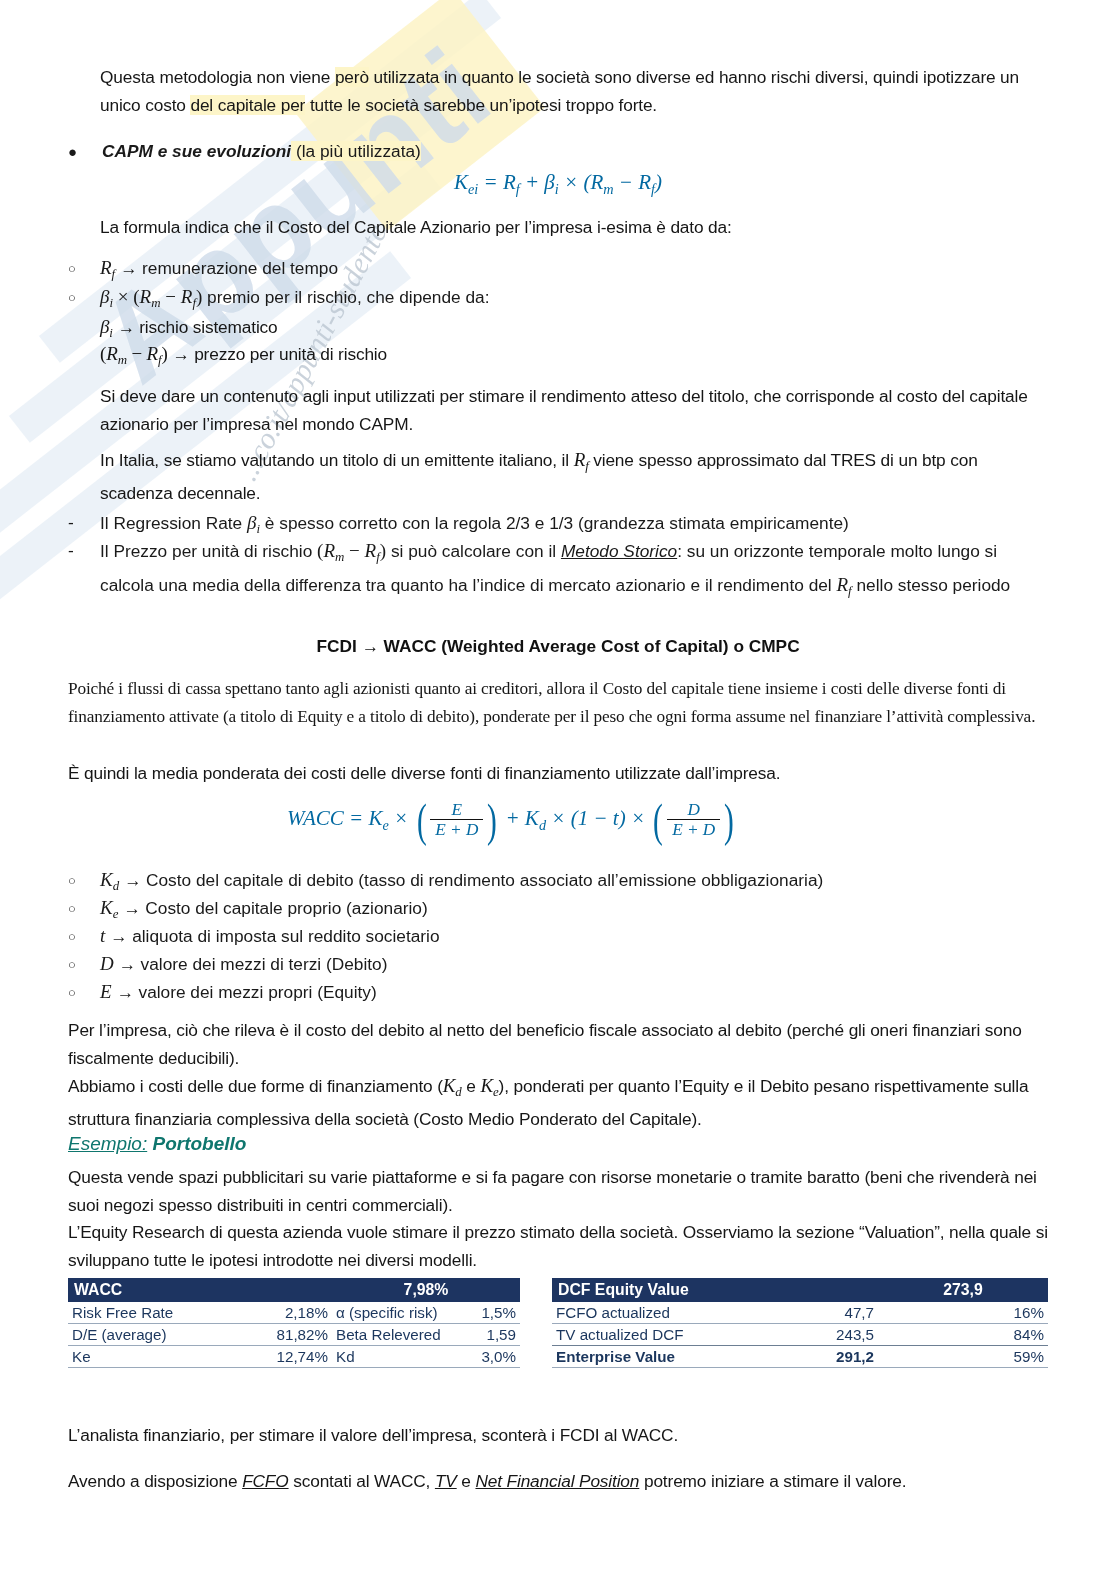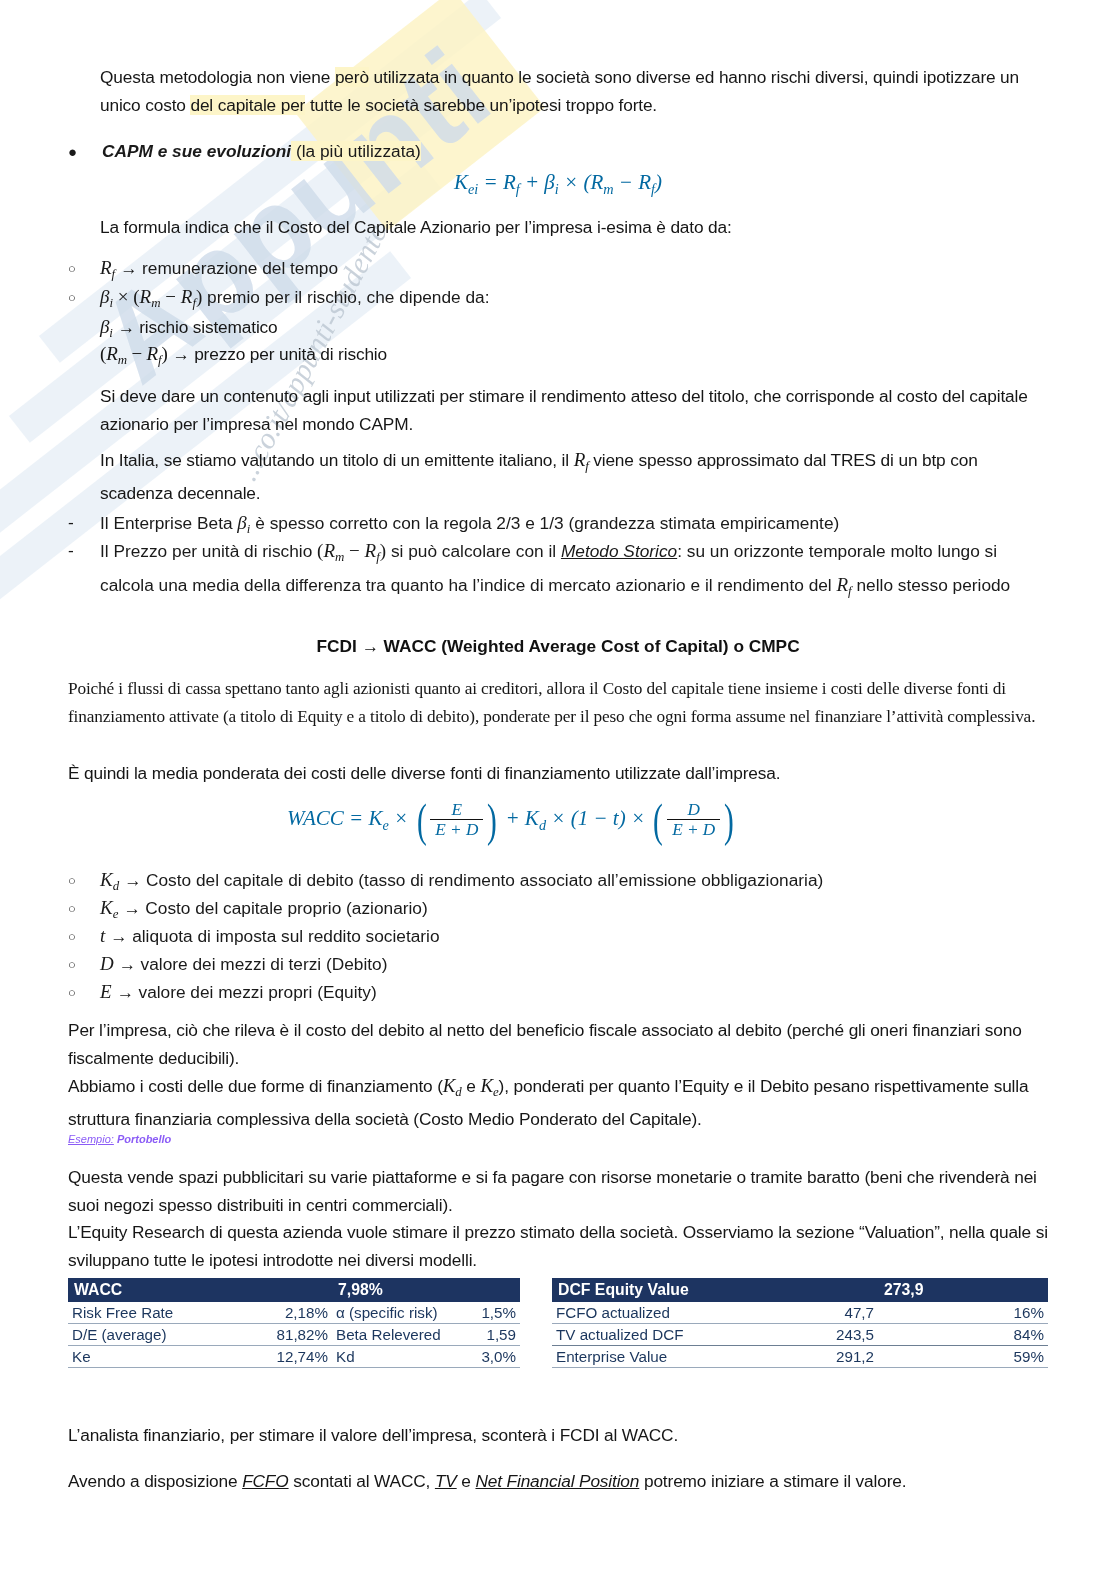--- a/index.html
+++ b/index.html
@@ -158,22 +158,22 @@
     width: 1116px;
     left: 0;
     text-align: center;
     font-weight: bold;
     font-size: 17.3px;
     color: #111;
   }
 
   .sect-title {
     position: absolute;
-    font-size: 11px;
-    color: #8b5cf6;
+    font-size: 19px;
+    color: #0f766e;
   }
   .sect-title .it-u {
     font-style: italic;
     text-decoration: underline;
   }
   .sect-title .bd {
     font-weight: bold;
     font-style: italic;
   }
   .iu { font-style: italic; text-decoration: underline; }
@@ -188,25 +188,25 @@
     font-family: "Liberation Sans", sans-serif;
   }
   .xtable td { padding: 2px 4px; white-space: nowrap; }
   .xtable tr.hdr td {
     background: #1d3461;
     color: #ffffff;
     font-weight: bold;
     font-size: 15.8px;
     padding: 3px 6px;
   }
-  .xtable tr.hdr td.r { text-align: left; }
+  .xtable tr.hdr td.r { text-align: center; }
   .num-r { text-align: right; }
   .rowline td { border-bottom: 1.3px solid #9aa9bb; }
   .rowline-dark td { border-bottom: 1.4px solid #6d7f93; }
-  .bold-row td { font-weight: normal; }
+  .bold-row td { font-weight: bold; }
   .lastline td { border-bottom: 1.3px solid #9aa9bb; }
 </style>
 </head>
 <body>
 
 <div id="watermark">
   <div class="wm-band" style="left:-40px; top:240px; width:560px; height:34px; transform:rotate(-38deg);"></div>
   <div class="wm-band" style="left:-70px; top:330px; width:560px; height:34px; transform:rotate(-38deg);"></div>
   <div class="wm-band" style="left:-100px; top:420px; width:560px; height:34px; transform:rotate(-38deg);"></div>
   <div class="wm-band" style="left:-10px; top:160px; width:560px; height:34px; transform:rotate(-38deg);"></div>
@@ -253,21 +253,21 @@
   </div>
 
   <div class="p body-ind" style="top:383px;">Si deve dare un contenuto agli input utilizzati per stimare il rendimento atteso del titolo, che corrisponde al costo del capitale azionario per l’impresa nel mondo CAPM.</div>
 
   <div class="p body-ind" style="top:438px;margin-top:8px;">
     <span>In Italia, se stiamo valutando un titolo di un emittente italiano, il </span><span class="math">R<span class="mathsub">f</span></span><span> viene spesso approssimato dal TRES di un btp con scadenza decennale.</span>
   </div>
 
   <div class="li-dash" style="left:68px; top:509px;">
     <span class="mk">-</span>
-    <span class="tx"><span>Il Enterprise Beta </span><span class="math">β<span class="mathsub">i</span></span><span> è spesso corretto con la regola 2/3 e 1/3 (grandezza stimata empiricamente)</span></span>
+    <span class="tx"><span>Il Regression Rate </span><span class="math">β<span class="mathsub">i</span></span><span> è spesso corretto con la regola 2/3 e 1/3 (grandezza stimata empiricamente)</span></span>
   </div>
 
   <div class="li-dash" style="left:68px; top:537px;">
     <span class="mk">-</span>
     <span class="tx"><span>Il Prezzo per unità di rischio </span><span class="math"><span class="up">(</span>R<span class="mathsub">m</span> <span class="up">−</span> R<span class="mathsub">f</span><span class="up">)</span></span><span> si può calcolare con il </span><span class="iu">Metodo Storico</span><span>: su un orizzonte temporale molto lungo si calcola una media della differenza tra quanto ha l’indice di mercato azionario e il rendimento del </span><span class="math">R<span class="mathsub">f</span></span><span> nello stesso periodo</span></span>
   </div>
 
   <div class="heading-center" style="top:636px;">FCDI → WACC (Weighted Average Cost of Capital) o CMPC</div>
 
   <div class="p body-full" style="top:675px;font-family:Liberation Serif, serif;">Poiché i flussi di cassa spettano tanto agli azionisti quanto ai creditori, allora il Costo del capitale tiene insieme i costi delle diverse fonti di finanziamento attivate (a titolo di Equity e a titolo di debito), ponderate per il peso che ogni forma assume nel finanziare l’attività complessiva.</div>

